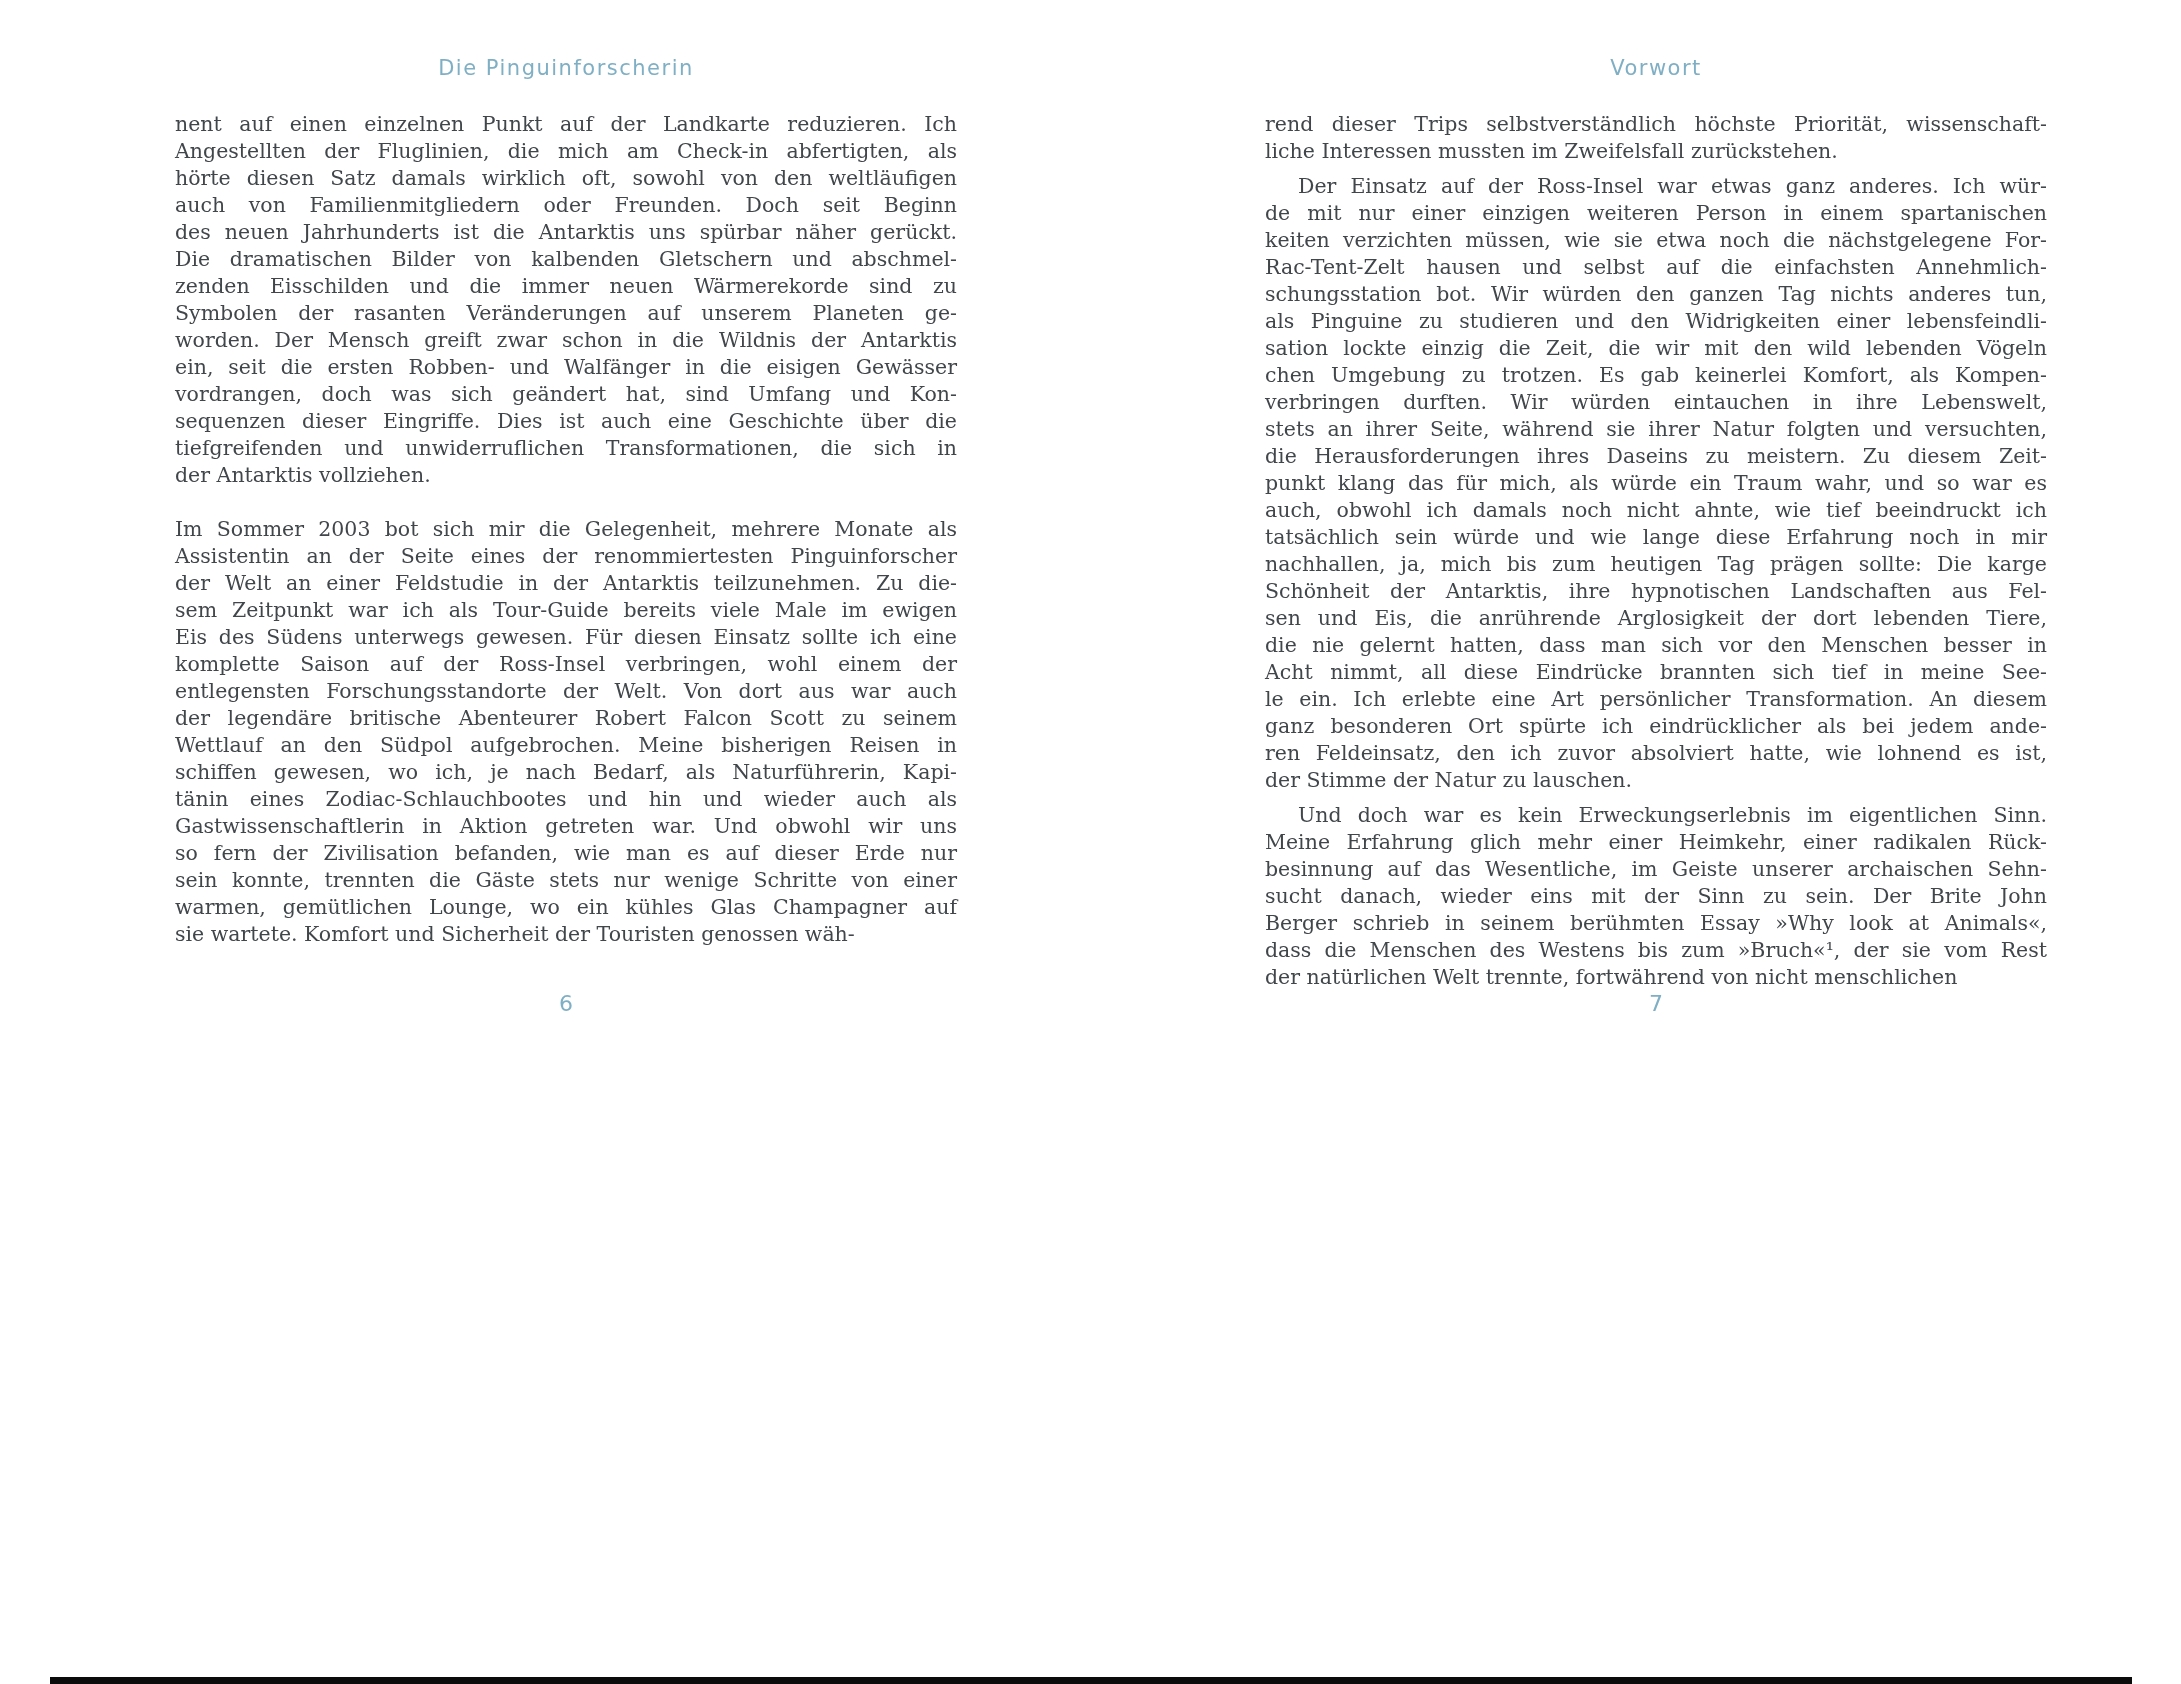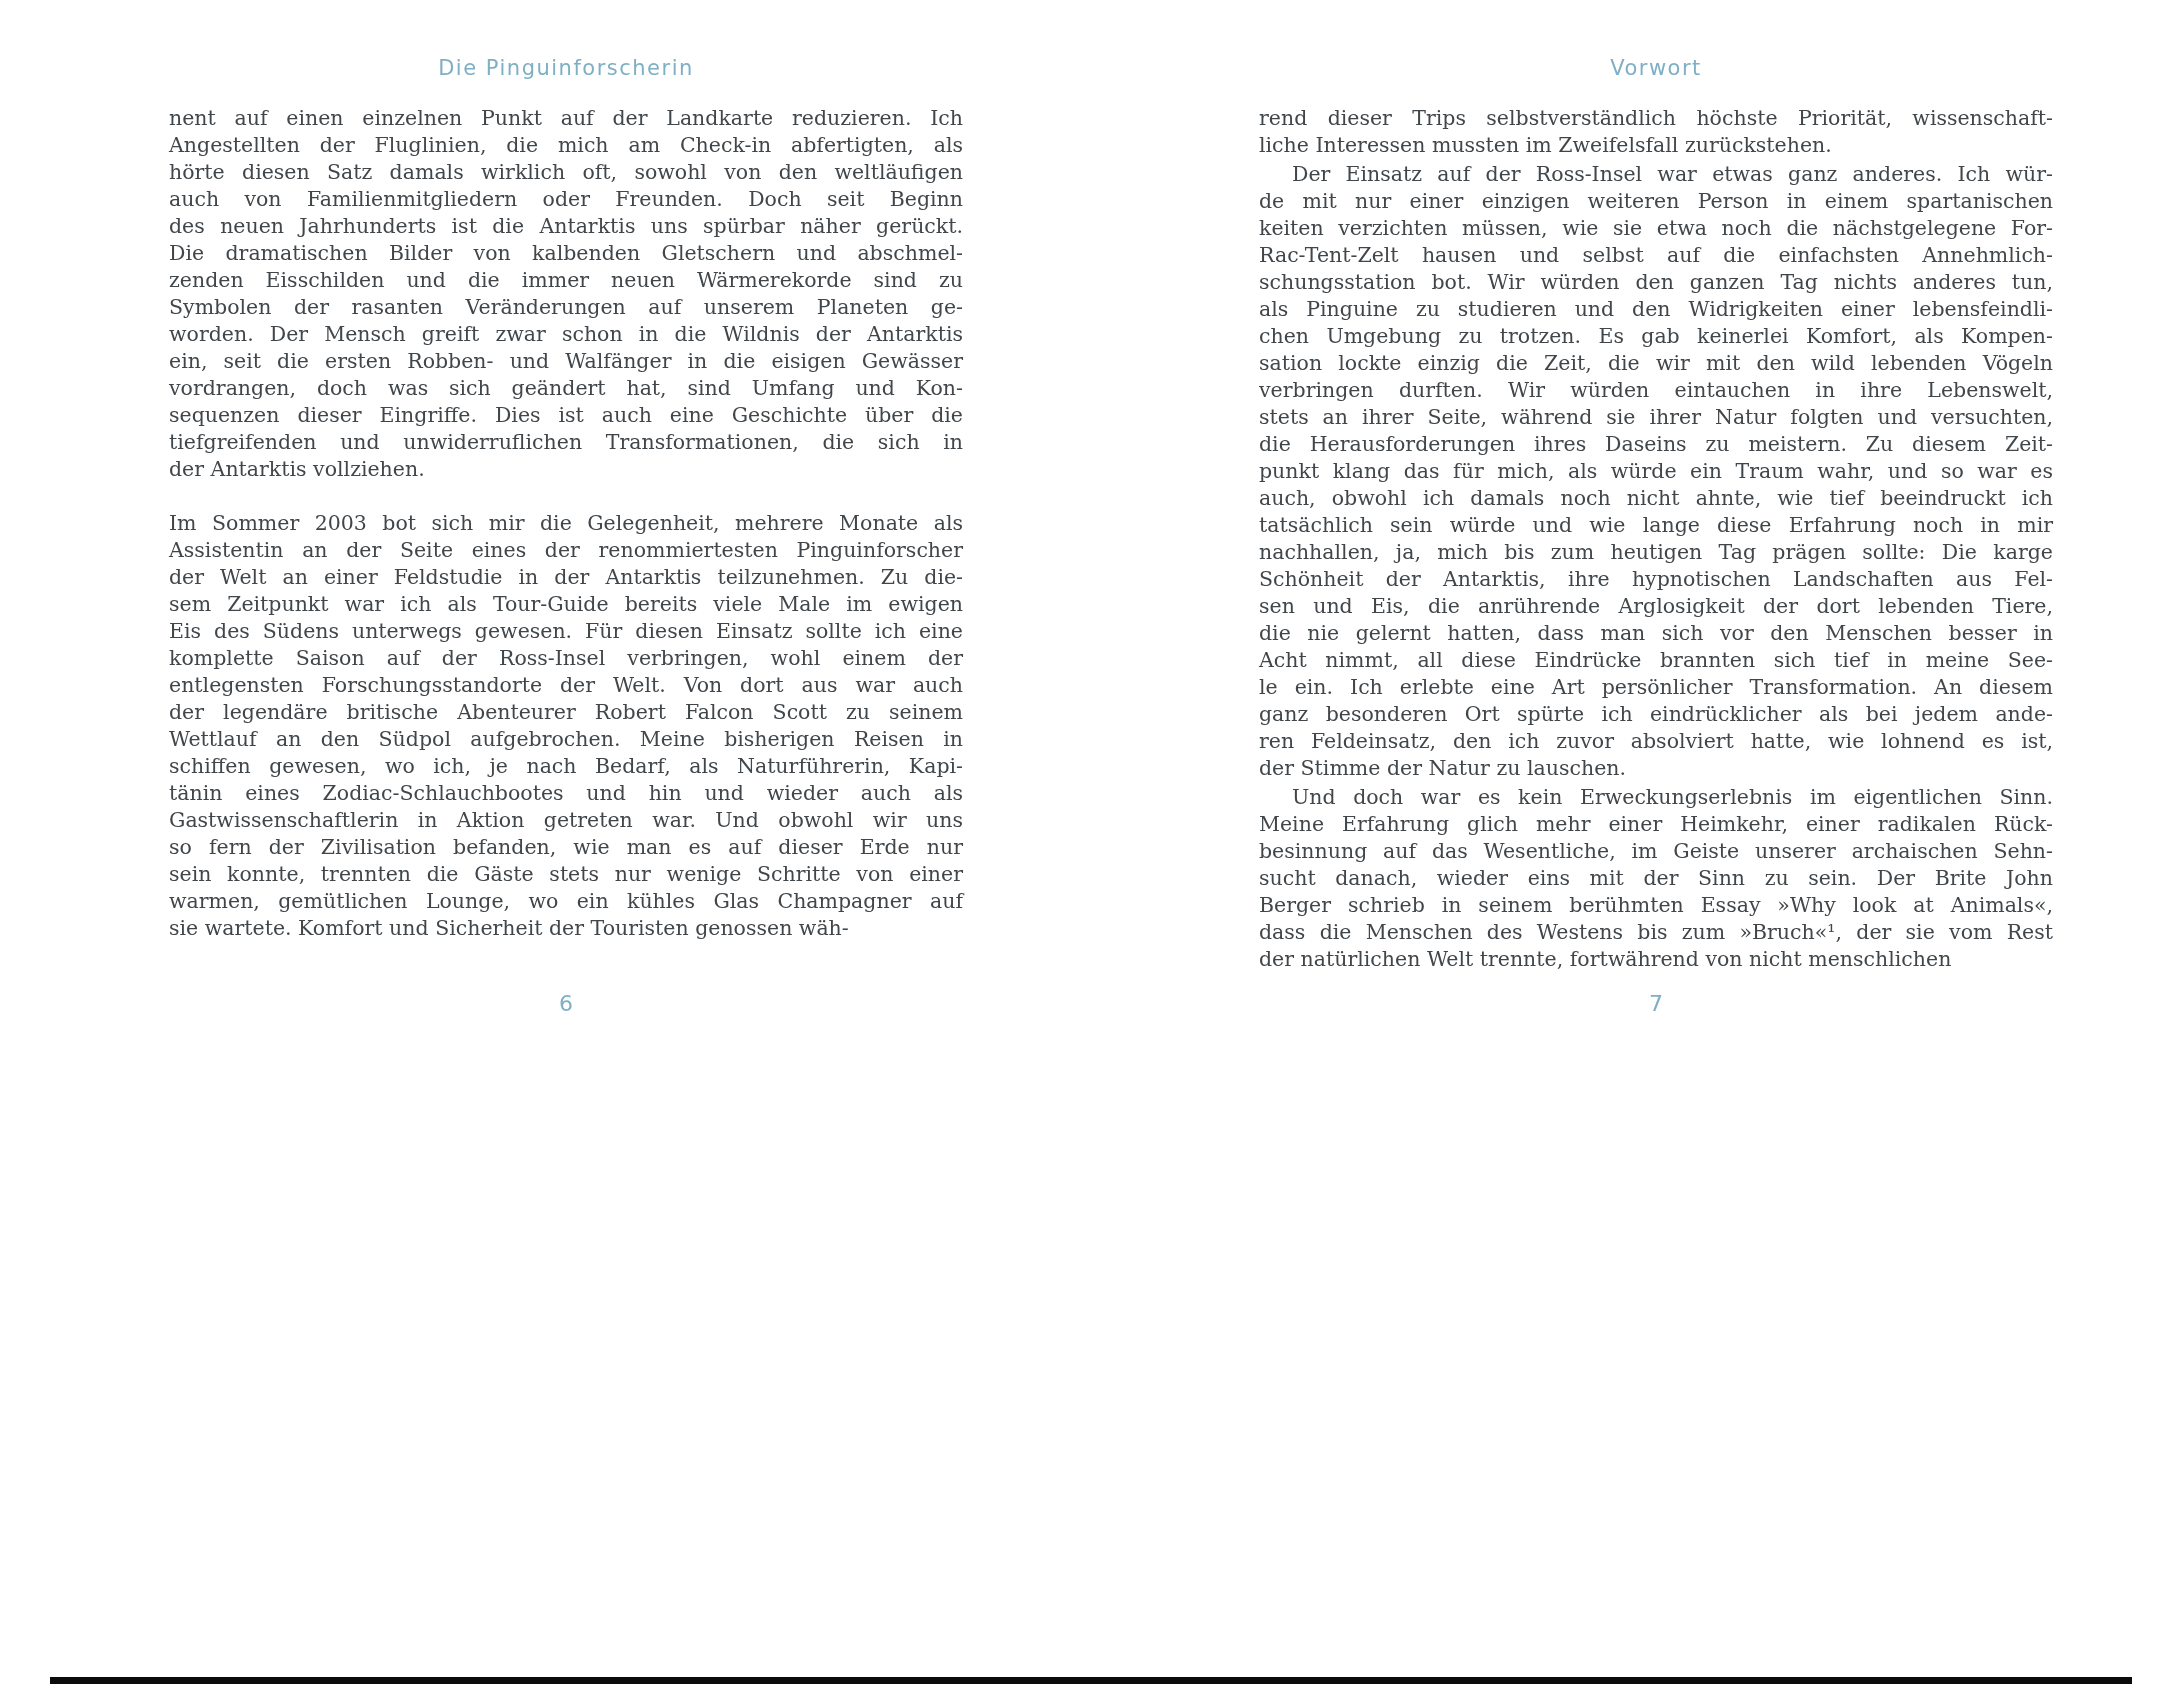--- a/index.html
+++ b/index.html
@@ -49,21 +49,21 @@
   .text-block {
     position: absolute;
     top: 103px;
     left: 0;
     width: 100%;
     font-size: 20.5px;
     line-height: 27px;
     color: var(--text, #41464a);
   }
 
-  .para { margin: 2px; }
+  .para { margin: 8px; }
   .para.space-before { margin-top: 27px; }
 
   .line {
     text-align: justify;
     text-align-last: justify;
     white-space: normal;
   }
   .line.last { text-align-last: left; }
   .line.indent { text-indent: 33px; }
 
@@ -143,22 +143,22 @@
             <div class="line">rend dieser Trips selbstverständlich höchste Priorität, wissenschaft-</div>
             <div class="line last">liche Interessen mussten im Zweifelsfall zurückstehen.</div>
           </div>
           <div class="para">
             <div class="line indent">Der Einsatz auf der Ross-Insel war etwas ganz anderes. Ich wür-</div>
             <div class="line">de mit nur einer einzigen weiteren Person in einem spartanischen</div>
             <div class="line">keiten verzichten müssen, wie sie etwa noch die nächstgelegene For-</div>
             <div class="line">Rac-Tent-Zelt hausen und selbst auf die einfachsten Annehmlich-</div>
             <div class="line">schungsstation bot. Wir würden den ganzen Tag nichts anderes tun,</div>
             <div class="line">als Pinguine zu studieren und den Widrigkeiten einer lebensfeindli-</div>
+            <div class="line">sation lockte einzig die Zeit, die wir mit den wild lebenden Vögeln</div>
             <div class="line">chen Umgebung zu trotzen. Es gab keinerlei Komfort, als Kompen-</div>
-            <div class="line">sation lockte einzig die Zeit, die wir mit den wild lebenden Vögeln</div>
             <div class="line">verbringen durften. Wir würden eintauchen in ihre Lebenswelt,</div>
             <div class="line">stets an ihrer Seite, während sie ihrer Natur folgten und versuchten,</div>
             <div class="line">die Herausforderungen ihres Daseins zu meistern. Zu diesem Zeit-</div>
             <div class="line">punkt klang das für mich, als würde ein Traum wahr, und so war es</div>
             <div class="line">auch, obwohl ich damals noch nicht ahnte, wie tief beeindruckt ich</div>
             <div class="line">tatsächlich sein würde und wie lange diese Erfahrung noch in mir</div>
             <div class="line">nachhallen, ja, mich bis zum heutigen Tag prägen sollte: Die karge</div>
             <div class="line">Schönheit der Antarktis, ihre hypnotischen Landschaften aus Fel-</div>
             <div class="line">sen und Eis, die anrührende Arglosigkeit der dort lebenden Tiere,</div>
             <div class="line">die nie gelernt hatten, dass man sich vor den Menschen besser in</div>

